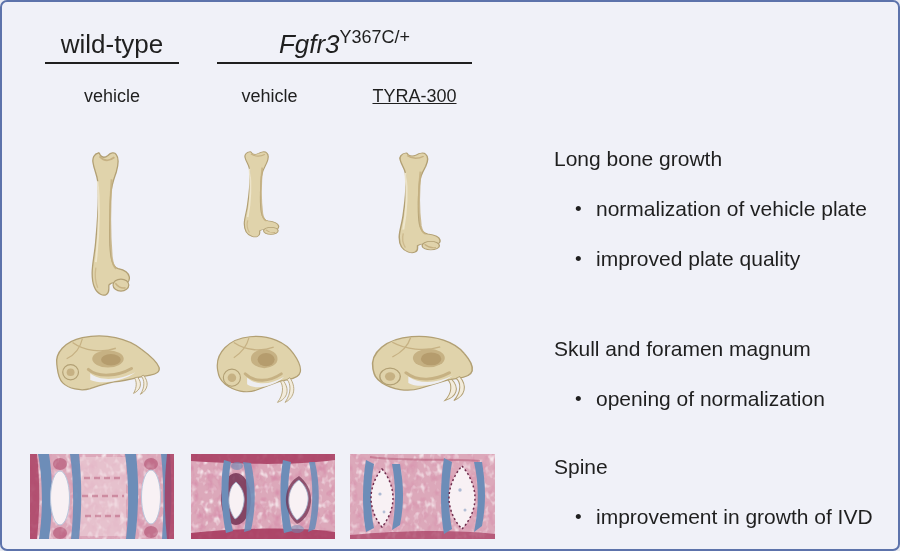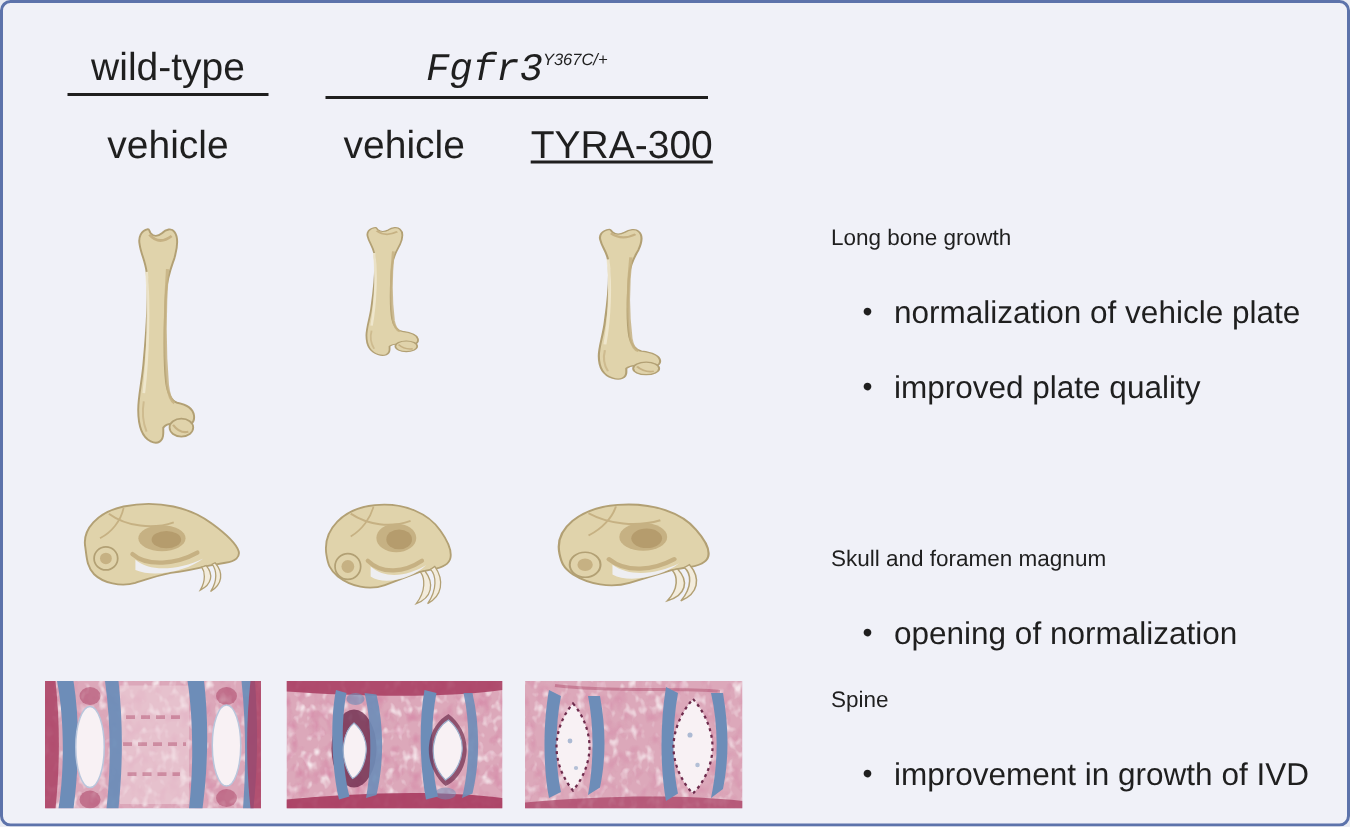--- a/index.html
+++ b/index.html
@@ -24,50 +24,50 @@
   
   .hdr {
     position:absolute; top:27px;
     text-align:center;
     font-size:26px; line-height:30px;
     padding-bottom:3px;
     border-bottom:2.5px solid #1f1f1f;
   }
   .hdr-wt  { left:43px;  width:134px; }
   .hdr-mut { left:215px; width:255px; }
-  .gene { font-style:italic;font-family:Liberation Mono, monospace; }
-  .gene-sup { font-style:italic; font-size:11px; vertical-align:super; line-height:0; }
+  .gene { font-style:italic; }
+  .gene-sup { font-size:18px; vertical-align:super; line-height:0; }
 
   
   .treat {
     position:absolute; top:79px;
-    text-align:center; font-size:26px; line-height:30px;
+    text-align:center; font-size:18px; line-height:30px;
   }
   .treat-1 { left:43px;  width:134px; }
   .treat-2 { left:205px; width:125px; }
   .treat-3 { left:350px; width:125px;text-decoration:underline; }
 
   
   .bone1  { left:79px;  top:148px; width:52px;  height:147px; }
   .bone2  { left:232px; top:148px; width:48px;  height:88px;  }
   .bone3  { left:385px; top:149px; width:57px;  height:103px; }
   .skull1 { left:45px;  top:328px; width:118px; height:73px;  }
   .skull2 { left:209px; top:330px; width:95px;  height:78px;  }
   .skull3 { left:363px; top:330px; width:114px; height:76px;  }
   .spine1 { left:28px;  top:452px; width:144px; height:85px;  }
   .spine2 { left:189px; top:452px; width:144px; height:85px;  }
   .spine3 { left:348px; top:452px; width:145px; height:85px;  }
   .illus svg { display:block; width:100%; height:100%; }
 
   
   .section { position:absolute; left:552px; width:335px; }
   .sec-1 { top:145px; }
-  .sec-2 { top:335px;margin-top:24px; }
+  .sec-2 { top:335px; }
   .sec-3 { top:453px; }
-  .sec-title { font-size:15px; line-height:24px; }
+  .sec-title { font-size:21px; line-height:24px; }
   .bullet { display:flex; margin-top:26px; font-size:21px; line-height:24px; padding-left:21px; }
   .bullet .dot { width:21px; flex:0 0 21px; font-size:19px; }
   .hidden-defs { position:absolute; width:0; height:0; overflow:hidden; }
 </style>
 </head>
 <body>
 
 <svg class="hidden-defs" aria-hidden="true">
   <defs>
     <filter id="fDark" x="0%" y="0%" width="100%" height="100%">

